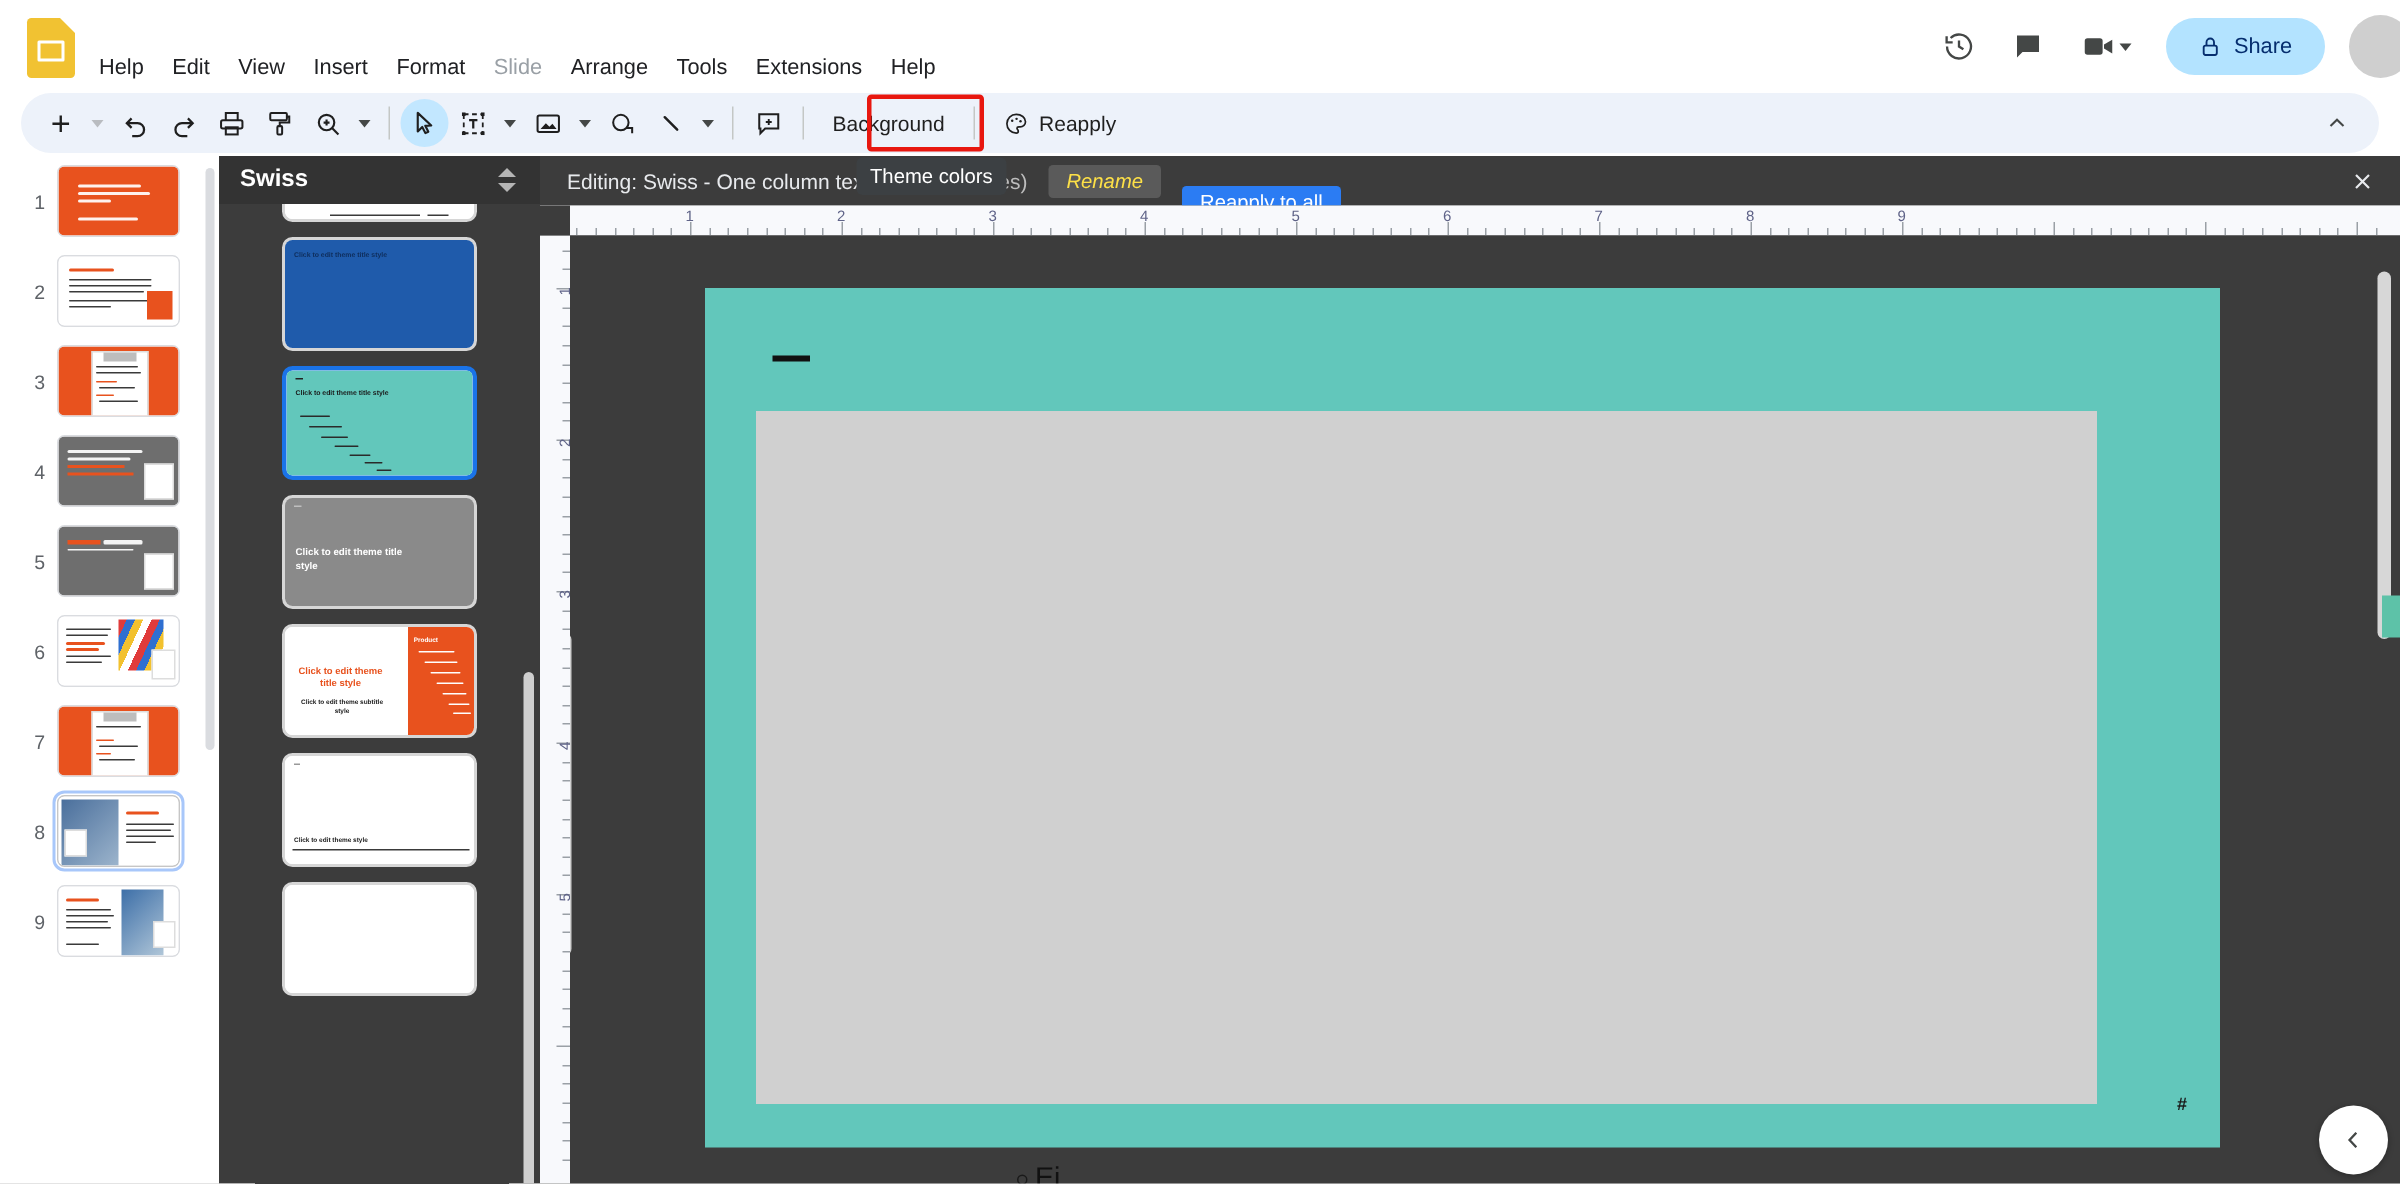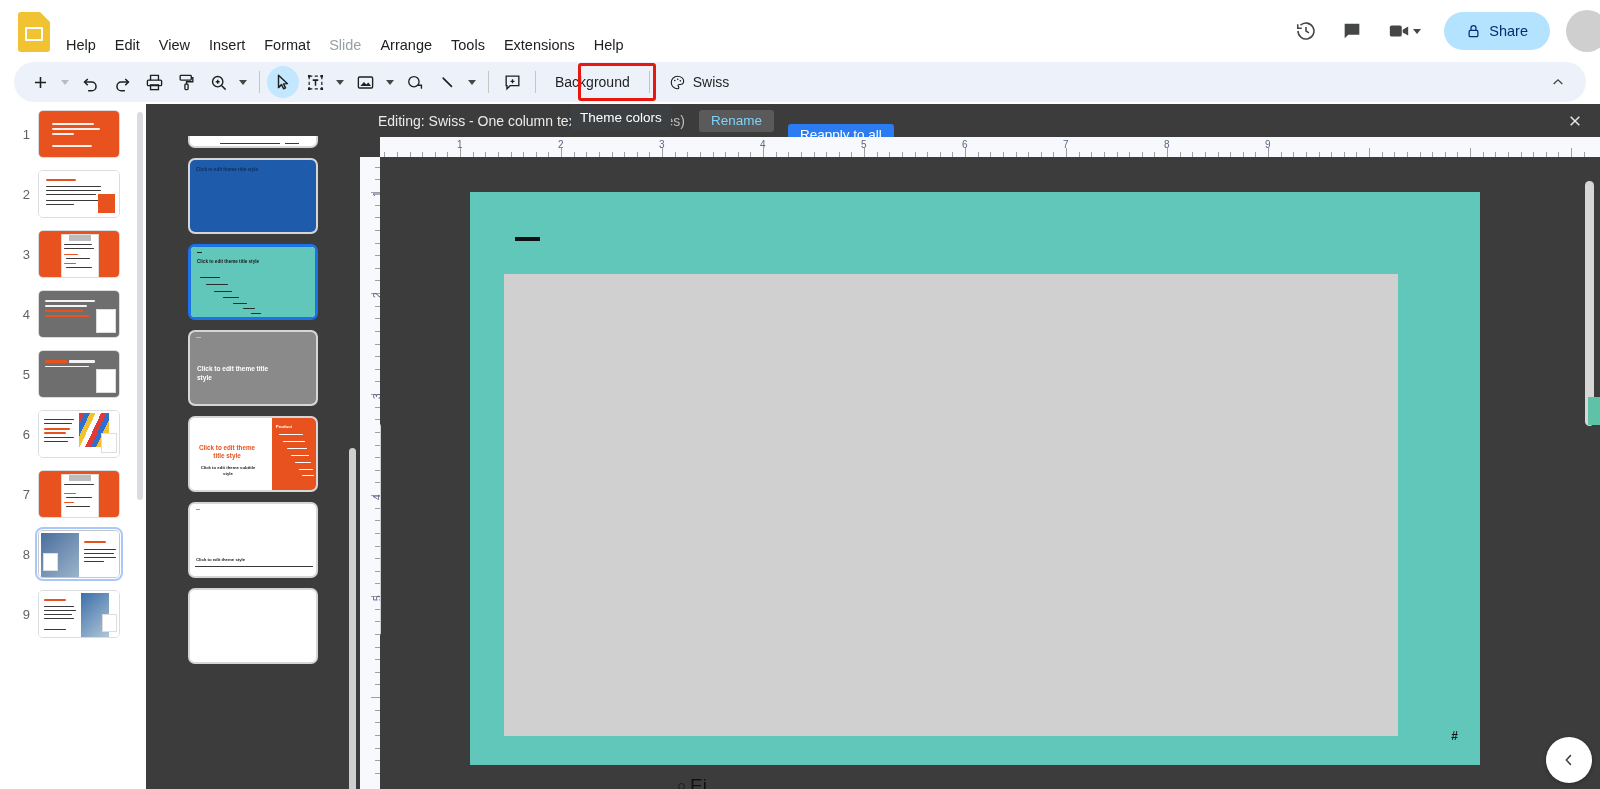--- a/index.html
+++ b/index.html
@@ -127,21 +127,21 @@
   .l-dash { position:absolute; background:#222; width:8px; height:1.6px; }
   .xx { position:absolute; font-size:13px; font-weight:800; color:#e8521e; }
 
   
   .editbar { position:absolute; left:360px; top:104px; width:1240px; height:33px;
              background:#3c3c3c; display:flex; align-items:center; padding-left:18px; }
   .edit-label { font-size:14px; color:#e8eaed; }
   .edit-label .dim { color:#bdbdbd; }
   .eb-btn { margin-left:14px; height:22px; padding:0 12px; font-size:13.5px;
             border-radius:3px; display:flex; align-items:center; cursor:pointer; }
-  .eb-rename { background:#5a5a5a; color:#7dd3fc; }
+  .eb-rename { background:#5a5a5a; color:#fde047;font-style:italic; }
   .eb-reapply { background:#2b7cf3; color:#fff;margin-top:28px; }
   .eb-close { position:absolute; right:14px; top:6px; width:22px; height:22px; color:#e8eaed;
               display:flex;align-items:center;justify-content:center;cursor:pointer; }
 
   
   .canvas-wrap { position:absolute; left:360px; top:137px; width:1240px; height:652px; background:#3c3c3c; }
   .ruler-h { position:absolute; left:0; top:0; width:1240px; height:20px; background:#f8f9fc; }
   .ruler-v { position:absolute; left:0; top:20px; width:20px; height:632px; background:#f8f9fc; }
   .ruler-corner { position:absolute; left:0; top:0; width:20px; height:20px; background:#3c3c3c; }
   .tick { position:absolute; background:#9aa0a6; }
@@ -328,21 +328,21 @@
 
     <div class="tb-sep"></div>
 
     <div class="tb-colors">
       <svg width="17" height="17" viewBox="0 0 24 24" fill="none" stroke="#1f1f1f" stroke-width="1.6">
         <path d="M12 3.2a8.8 8.8 0 1 0 0 17.6c1.3 0 1.9-.9 1.9-1.8 0-1.4-1.2-1.6-1.2-2.6 0-.9.8-1.5 1.8-1.5h1.3a4.9 4.9 0 0 0 4.9-4.9C20.7 6.2 16.8 3.2 12 3.2z"></path>
         <circle cx="8.2" cy="9.2" r="1.15" fill="#1f1f1f" stroke="none"></circle>
         <circle cx="12.3" cy="7.4" r="1.15" fill="#1f1f1f" stroke="none"></circle>
         <circle cx="16" cy="9.7" r="1.15" fill="#1f1f1f" stroke="none"></circle>
       </svg>
-      <span>Swiss</span>
+      <span>Reapply</span>
     </div>
 
     <div class="collapse-arrow">
       <svg width="16" height="16" viewBox="0 0 24 24" fill="none" stroke="#444746" stroke-width="2.1">
         <path d="M5.5 15 12 8.8 18.5 15"></path>
       </svg>
     </div>
   </div>
 
   <div class="hl-ring" style="left:578px; top:63px; width:78px; height:38px;"></div>
@@ -470,20 +470,27 @@
         <div class="t-dline" style="left:5px;top:38px;width:22px;"></div>
         <div class="t-img3" style="left:42px;top:2px;width:28px;height:44px;"></div>
         <div class="t-card" style="right:2px;bottom:5px;width:15px;height:18px;"></div>
       </div>
     </div>
 
 
   </div>
 
   <div class="master-panel">
+    <div class="master-head">
+      <div class="master-title">Swiss</div>
+      <div class="sort-icon">
+        <i class="up"></i>
+          <i class="down"></i>
+      </div>
+    </div>
 
     <div class="master-list">
       <div class="ms-scroll"></div>
 
       <div class="lay-item" style="height:22px;margin-top:-10px;">
         <div class="l-white"></div>
         <div class="l-hr" style="left:30px;top:15px;width:60px;"></div>
         <div class="l-hr" style="left:95px;top:15px;width:14px;"></div>
       </div>
 

